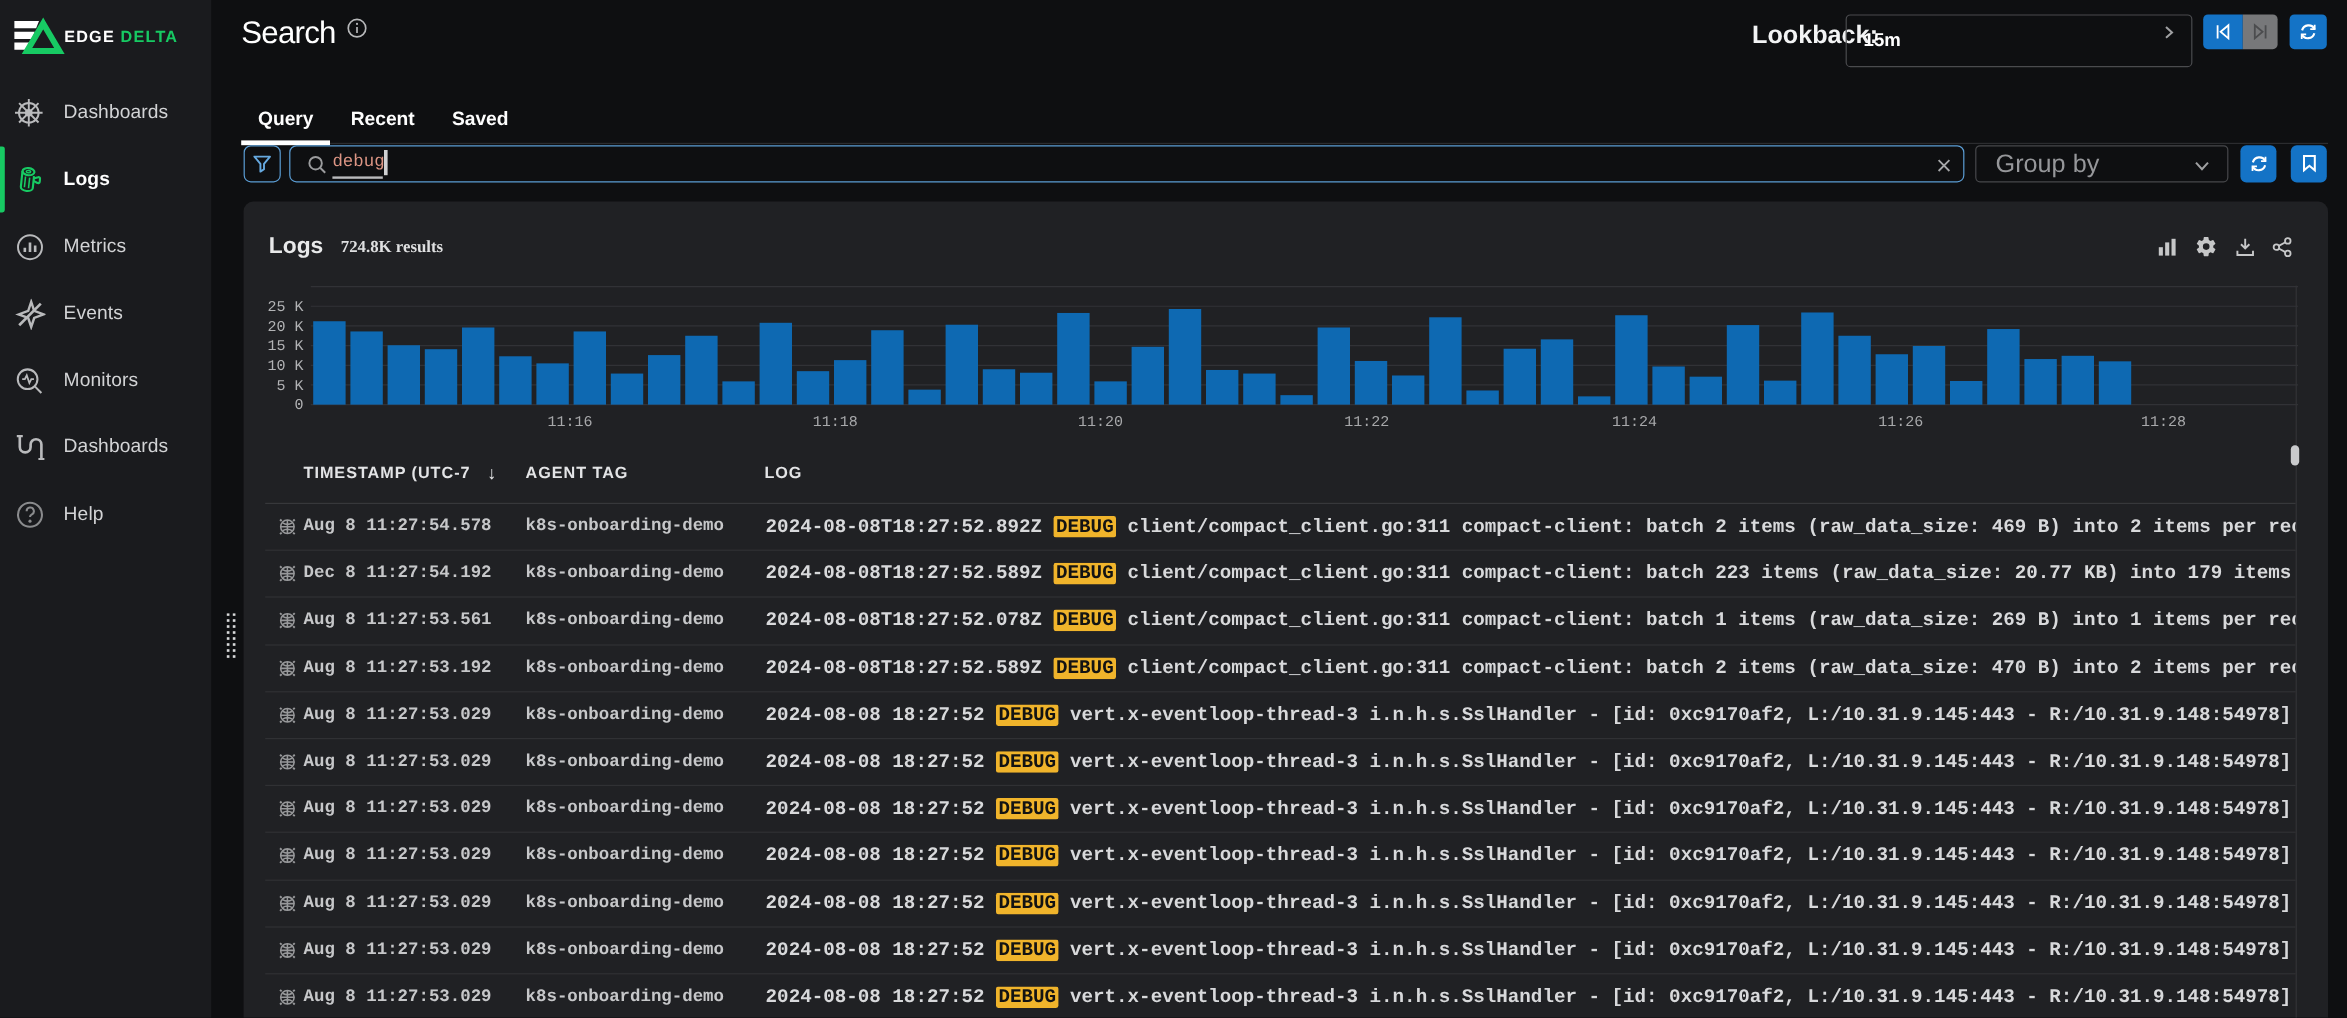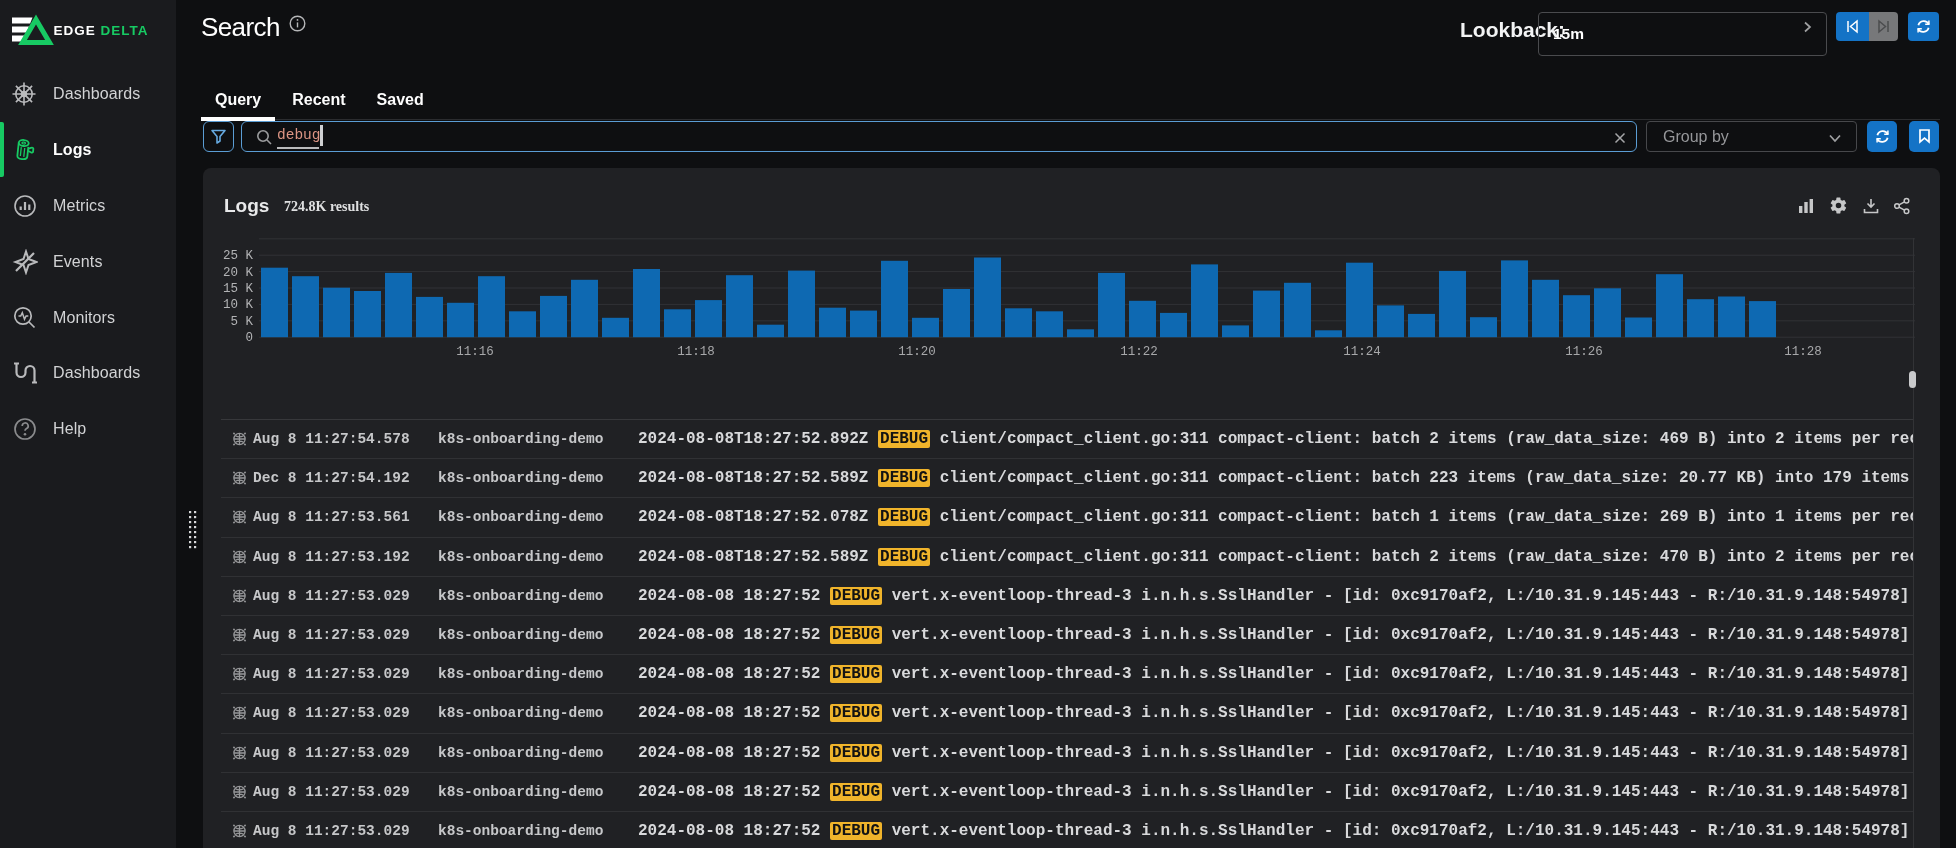--- a/index.html
+++ b/index.html
@@ -21,21 +21,21 @@
 #tabs { position:absolute; left:201px; top:70px; width:1739px; height:34px; border-bottom:1px solid #2b2c2f; display:flex; gap:3px;margin-top:16px; }
 .tab { padding:0 14px; height:34px; line-height:28px; font-size:16px; font-weight:bold; color:#fdfdfd; position:relative; }
 .tab.on::after { content:""; position:absolute; left:0; right:0; bottom:-1px; height:4px; background:#fff; }
 
 #fbtn { position:absolute; left:203px; top:121px; width:31px; height:31px; border:1px solid #5b9dd4; border-radius:6px; }
 #sinput { position:absolute; left:241px; top:121px; width:1396px; height:31px; border:1px solid #5b9dd4; border-radius:6px; }
 #dtxt { position:absolute; left:277px; top:127px; font-family:"Liberation Mono",monospace; font-size:14.5px; color:#dc9584; }
 #dund { position:absolute; left:277px; top:147px; width:42px; height:2px; background:#b9babc; }
 #dcur { position:absolute; left:320px; top:125px; width:2.5px; height:21px; background:#cfd0d2; }
 #gby { position:absolute; left:1646px; top:121px; width:211px; height:31px; border:1px solid #47484b; border-radius:4px; }
-#gby span { position:absolute; left:16px; top:50%; transform:translateY(-50%); font-size:16px; color:#96979a; }
+#gby span { position:absolute; left:16px; top:50%; transform:translateY(-50%); font-size:21px; color:#96979a; }
 
 #panel { position:absolute; left:203px; top:168px; width:1737px; height:680px; background:#202124; border-radius:8px 8px 0 0; }
 #ptitle { position:absolute; left:21px; top:27px; font-size:19px; font-weight:bold; color:#e8e9ea; }
 #pres { position:absolute; left:81px; top:31px; font-family:Liberation Serif, serif; font-size:14px; font-weight:bold; color:#dfe0e1; }
 .chart { position:absolute; left:0; top:0; }
 #vline { position:absolute; left:1710px; top:70px; width:1px; height:610px; background:#323336; }
 #sbar { position:absolute; left:1706px; top:203px; width:7px; height:17px; border-radius:3.5px; background:#c9cacc; }
 #thead { position:absolute; left:0; top:218px; width:1710px; height:22px; font-size:13.5px; font-weight:bold;
   letter-spacing:0.8px; color:#e3e4e6; }
 #thead span { position:absolute; top:0; }
@@ -281,20 +281,26 @@
       <text x="272" y="187" text-anchor="middle" fill="#a7a8aa" font-size="12.5" font-family="Liberation Mono, monospace">11:16</text>
       <text x="493" y="187" text-anchor="middle" fill="#a7a8aa" font-size="12.5" font-family="Liberation Mono, monospace">11:18</text>
       <text x="714" y="187" text-anchor="middle" fill="#a7a8aa" font-size="12.5" font-family="Liberation Mono, monospace">11:20</text>
       <text x="936" y="187" text-anchor="middle" fill="#a7a8aa" font-size="12.5" font-family="Liberation Mono, monospace">11:22</text>
       <text x="1159" y="187" text-anchor="middle" fill="#a7a8aa" font-size="12.5" font-family="Liberation Mono, monospace">11:24</text>
       <text x="1381" y="187" text-anchor="middle" fill="#a7a8aa" font-size="12.5" font-family="Liberation Mono, monospace">11:26</text>
       <text x="1600" y="187" text-anchor="middle" fill="#a7a8aa" font-size="12.5" font-family="Liberation Mono, monospace">11:28</text>
     </svg>
   <div id="vline"></div>
   <div id="sbar"></div>
+  <div id="thead">
+    <span style="left:50px">TIMESTAMP (UTC-7</span>
+    <span style="left:203px;font-size:15px;letter-spacing:0">↓</span>
+    <span style="left:235px">AGENT TAG</span>
+    <span style="left:434px">LOG</span>
+  </div>
   <div id="hline"></div>
   <div id="rows">
       <div class="row">
         <svg class="k8" width="17" height="17" viewBox="0 0 17 17" fill="none" stroke="#97989a" stroke-width="1.3">
           <circle cx="8.5" cy="8.5" r="5.6"></circle>
           <path d="M8.5 2.9v11.2M2.9 8.5h11.2M4.5 5.2c2.4 1.5 5.6 1.5 8 0M4.5 11.8c2.4-1.5 5.6-1.5 8 0"></path>
           <path d="M3.7 3.7 2.4 2.4M13.3 3.7l1.3-1.3M3.7 13.3l-1.3 1.3M13.3 13.3l1.3 1.3" stroke-width="1.6"></path>
         </svg>
         <span class="ts">Aug 8 11:27:54.578</span>
         <span class="tag">k8s-onboarding-demo</span>

